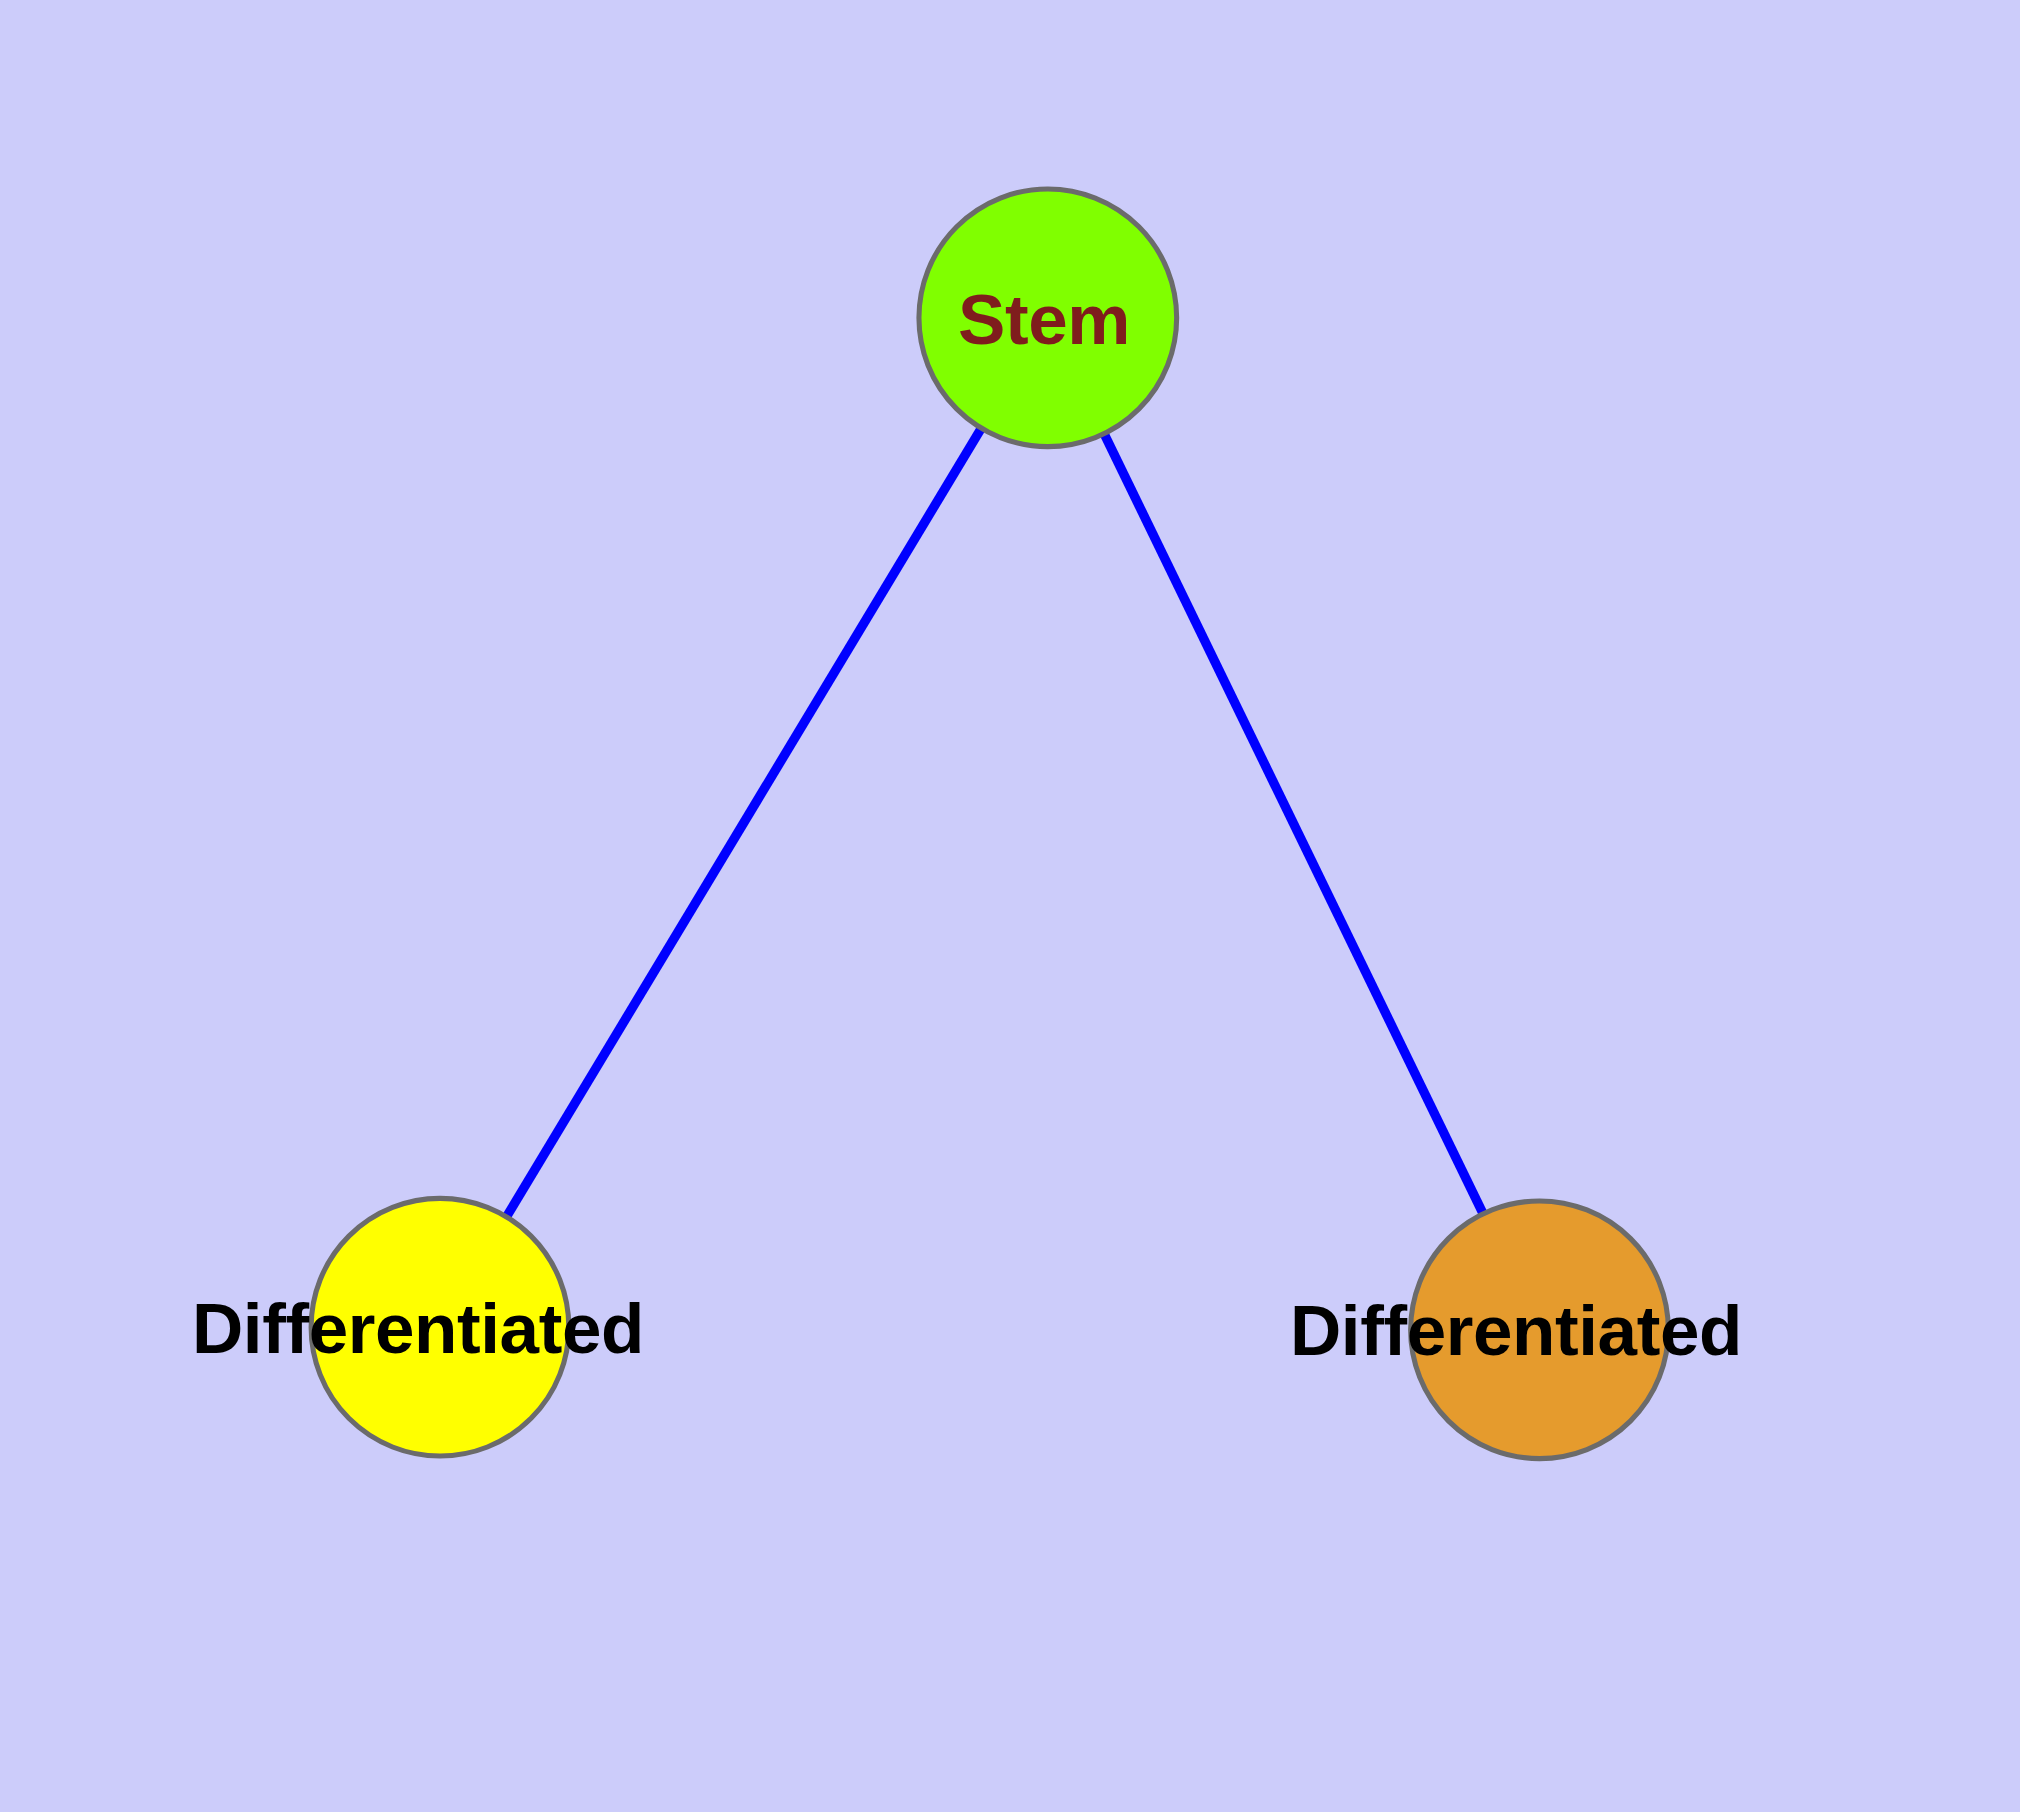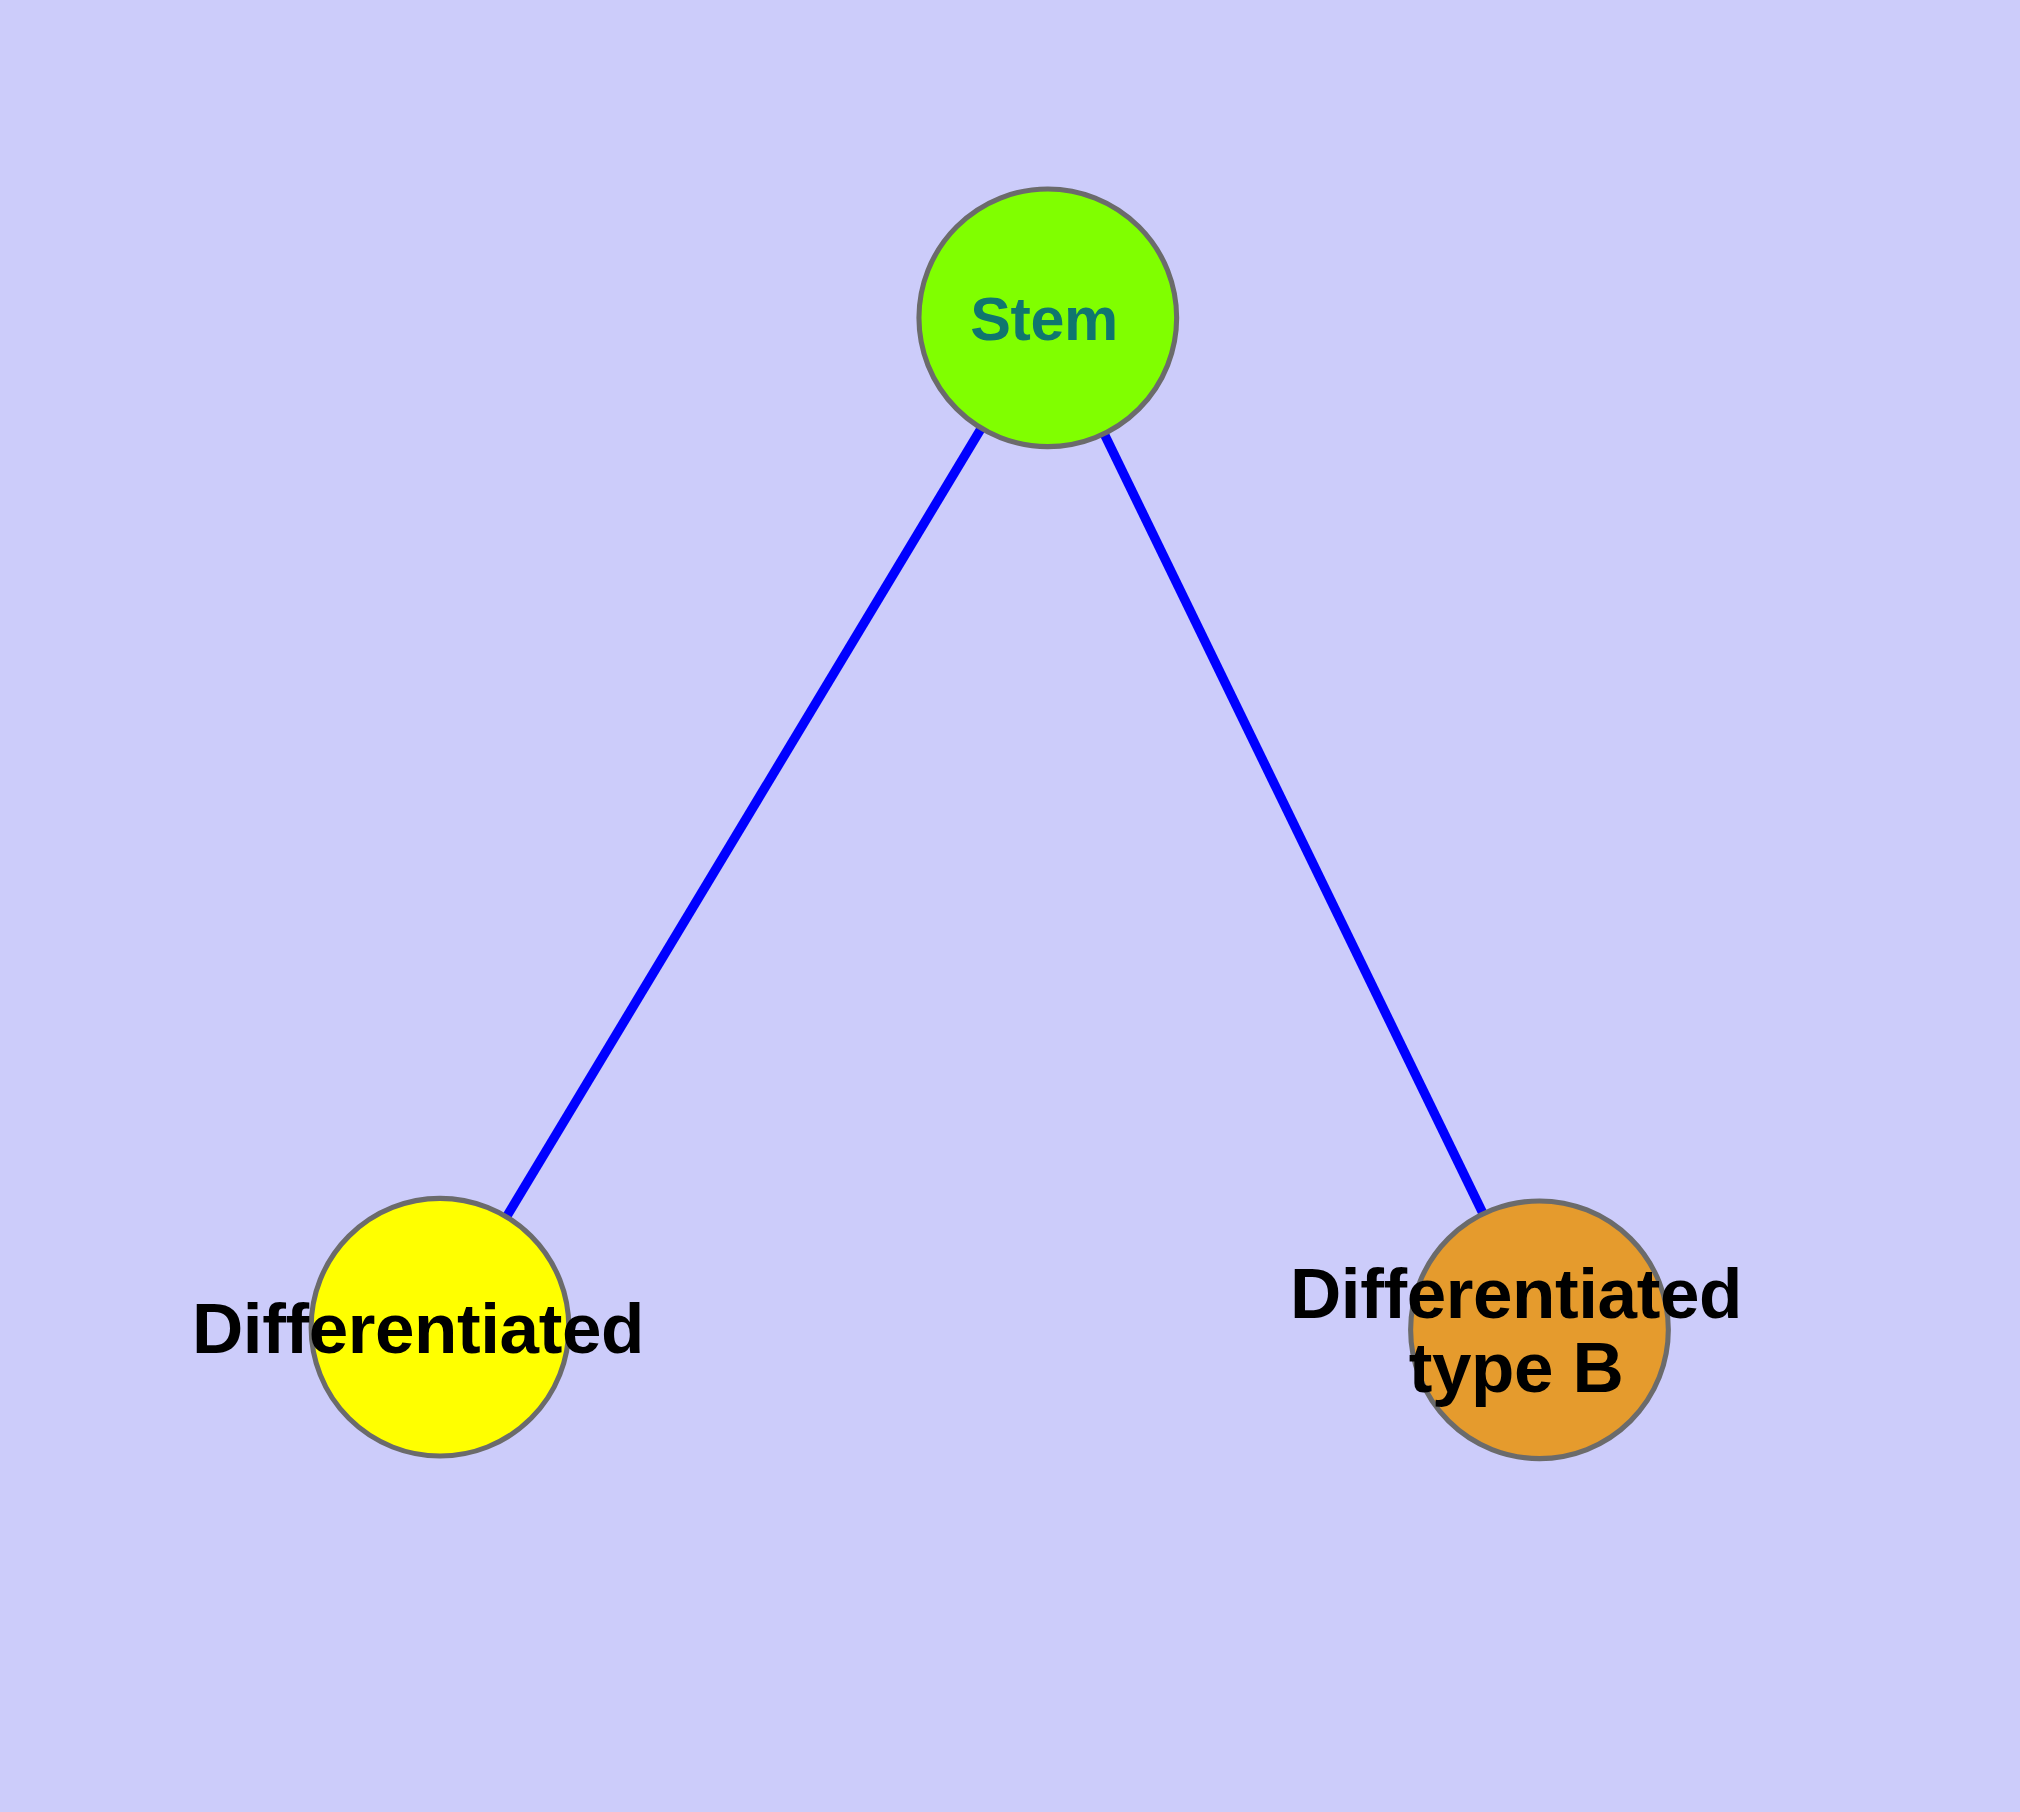--- a/index.html
+++ b/index.html
@@ -54,26 +54,25 @@
         <line x1="1236" y1="375" x2="1816" y2="1569" stroke="#0000ff" stroke-width="11" stroke-linecap="butt"></line>
       </g>
     <g id="node-group">
         <circle cx="1236" cy="375" r="152" fill="#80ff00" stroke="#6b6b6b" stroke-width="6"></circle>
         <circle cx="519" cy="1566" r="152" fill="#ffff00" stroke="#6b6b6b" stroke-width="6"></circle>
         <circle cx="1816" cy="1569" r="152" fill="#e59b2d" stroke="#6b6b6b" stroke-width="6"></circle>
       </g>
   </svg>
 
   <div id="label-layer">
-      <div class="node-label" style="left: 1044px; top: 320px; font-size: 61px; color: #0f766e;">
+      <div class="node-label" style="left: 1044px; top: 320px; font-size: 71px; color: #7f1d1d;">
         <span class="label-line">Stem</span>
       </div>
       <div class="node-label" style="left: 418px; top: 1329px; font-size: 71px; color: rgb(0, 0, 0);">
         <span class="label-line">Differentiated</span>
       </div>
       <div class="node-label" style="left: 1516px; top: 1331px; font-size: 71px; color: rgb(0, 0, 0);">
         <span class="label-line">Differentiated</span>
-        <span class="label-line">type B</span>
       </div>
     </div>
 
 </div>
 
 
 </body></html>

